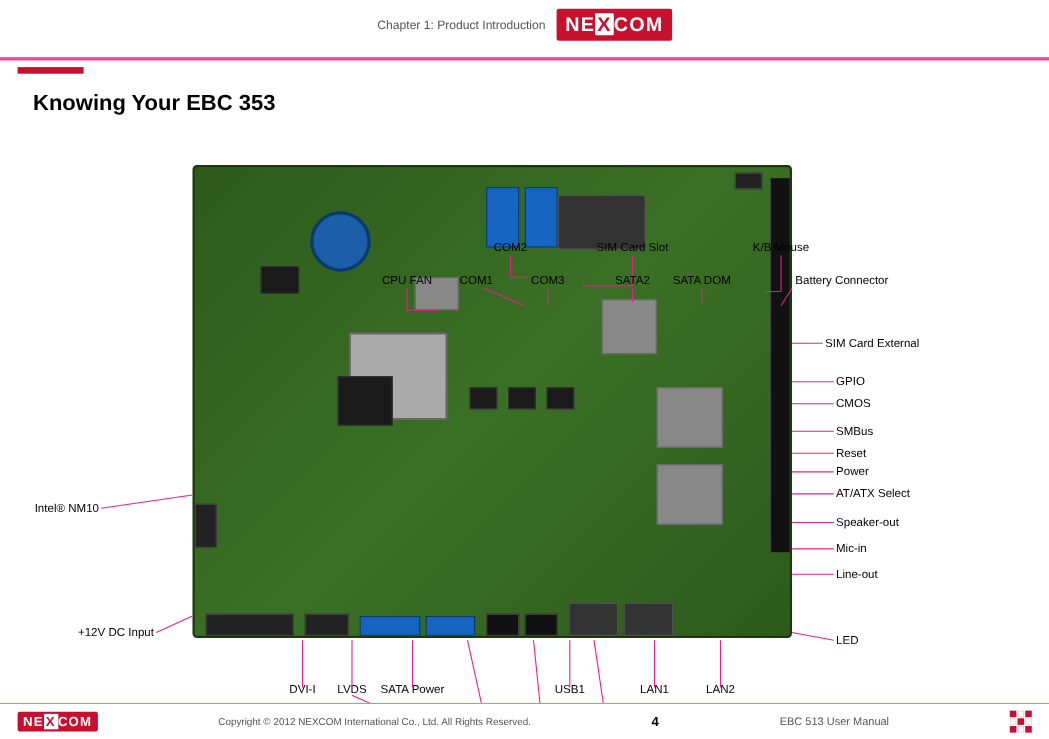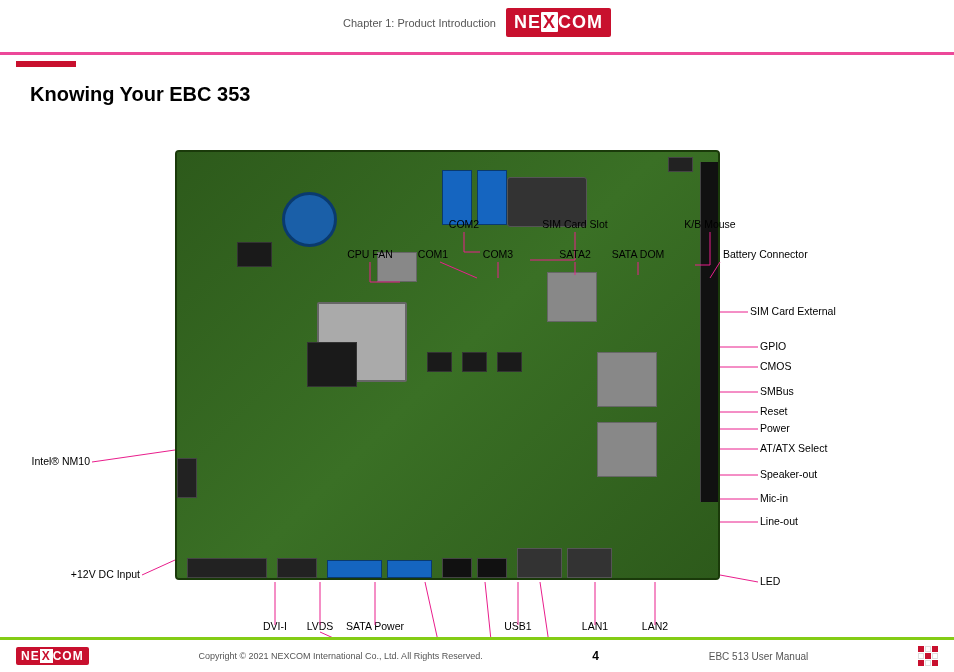--- a/index.html
+++ b/index.html
@@ -99,21 +99,21 @@
     
     .footer {
       position: absolute;
       bottom: 0;
       left: 0;
       right: 0;
       display: flex;
       justify-content: space-between;
       align-items: center;
       padding: 6px 16px;
-      border-top: 3px solid #84cc16;
+      border-top: 1px solid #84cc16;
       background: #fff;
     }
     .footer-logo-box {
       background: #c8102e;
       color: #fff;
       font-size: 12px;
       font-weight: bold;
       padding: 2px 5px;
       letter-spacing: 1px;
       border-radius: 2px;
@@ -327,21 +327,21 @@
       <line x1="520" y1="530" x2="510" y2="462" stroke="#e91e8c" stroke-width="1"></line>
 
     </svg>
   </div>
 </div>
 
 <div class="footer">
   <div style="display:flex; align-items:center; gap:8px;">
     <div class="footer-logo-box">NE<span style="background:#fff; color:#c8102e; padding:0 2px;">X</span>COM</div>
   </div>
-  <div class="footer-copyright">Copyright © 2021 NEXCOM International Co., Ltd. All Rights Reserved.</div>
+  <div class="footer-copyright">Copyright © 2012 NEXCOM International Co., Ltd. All Rights Reserved.</div>
   <div class="footer-page">4</div>
   <div class="footer-manual">EBC 513 User Manual</div>
   <div class="footer-grid">
     <div class="footer-grid-cell"></div>
     <div class="footer-grid-cell white"></div>
     <div class="footer-grid-cell"></div>
     <div class="footer-grid-cell white"></div>
     <div class="footer-grid-cell"></div>
     <div class="footer-grid-cell white"></div>
     <div class="footer-grid-cell"></div>

